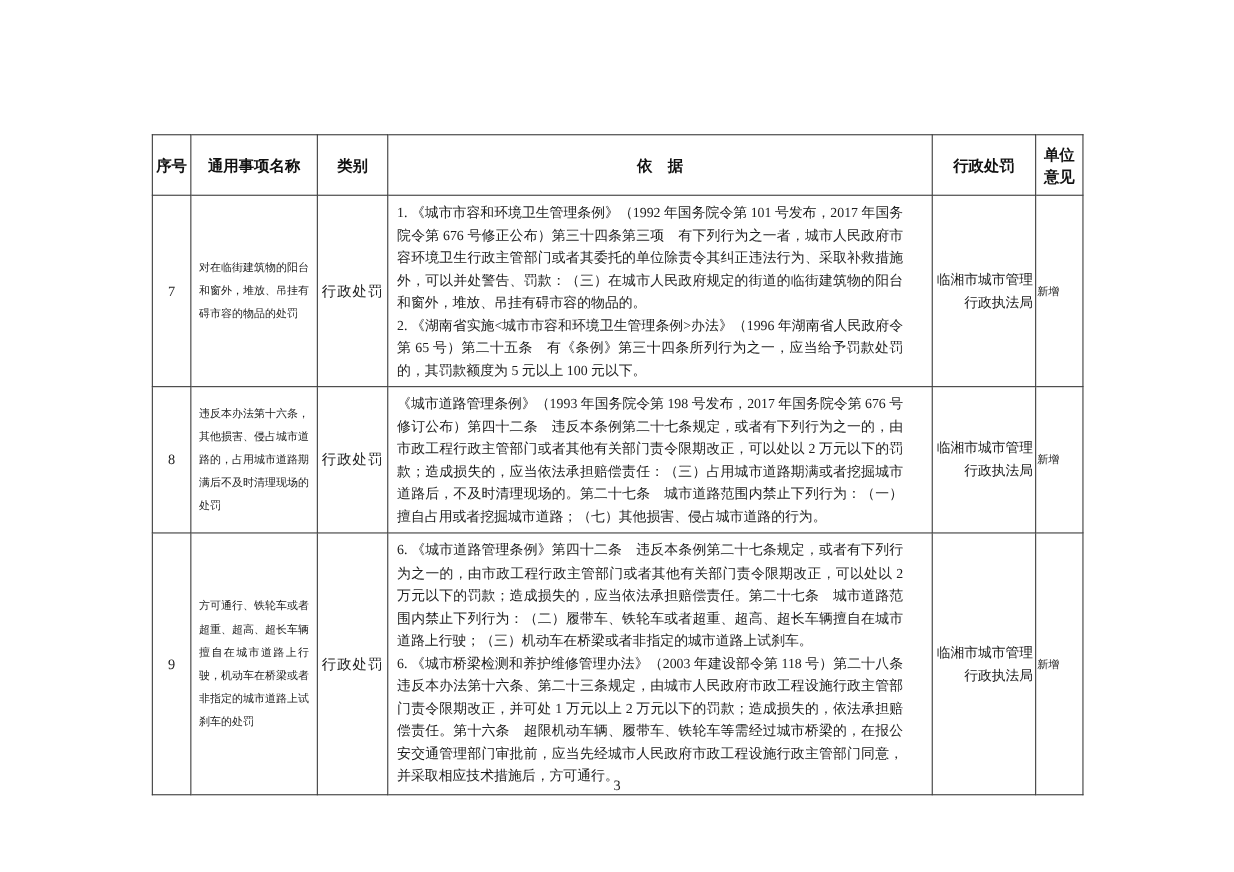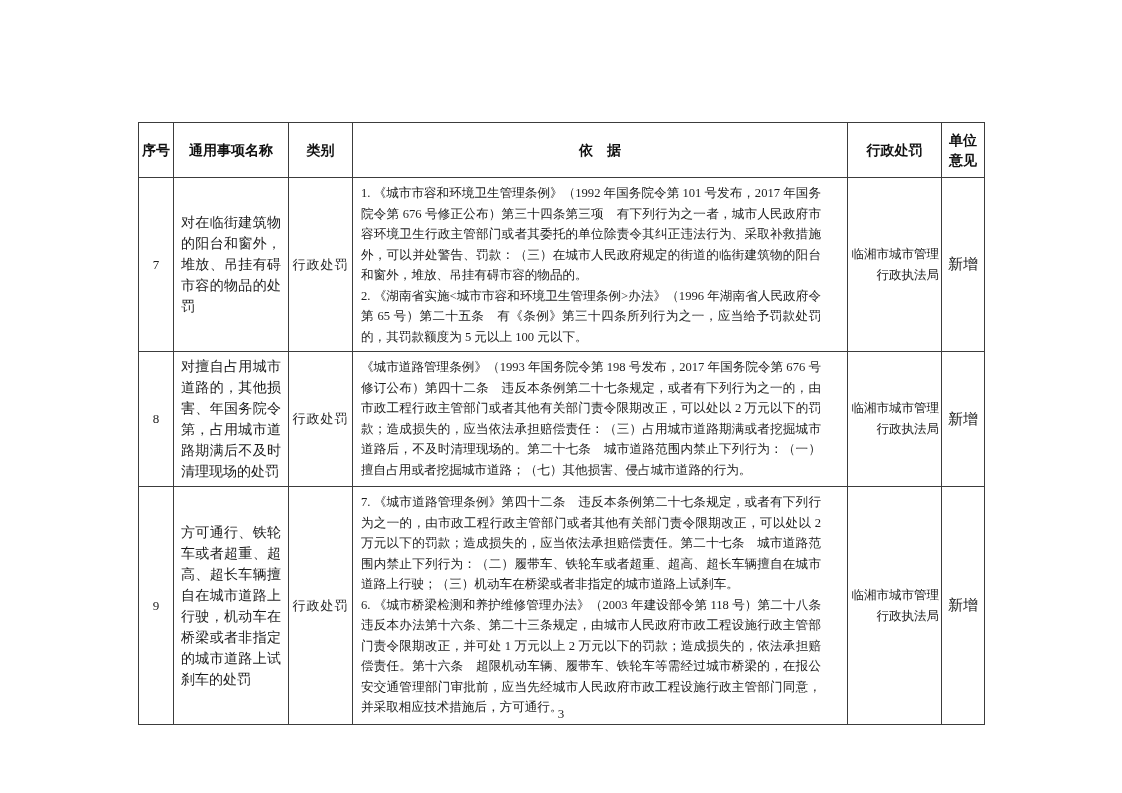--- a/index.html
+++ b/index.html
@@ -38,21 +38,21 @@
     vertical-align: middle;
     padding: 2px;
     color: #111;
   }
   td.c-no {
     text-align: center;
     vertical-align: middle;
     font-size: 13px;
   }
   td.c-name {
-    font-size: 14px;
+    font-size: 10px;
     line-height: 21px;
     text-align: justify;
     vertical-align: middle;
     padding: 4px 7px;
   }
   td.c-cat {
     text-align: center;
     vertical-align: middle;
     font-size: 13px;
     letter-spacing: 1px;
@@ -66,23 +66,22 @@
   }
   td.c-basis p { margin: 0; }
   td.c-impl {
     text-align: right;
     vertical-align: middle;
     font-size: 12.5px;
     line-height: 21px;
     padding: 2px;
   }
   td.c-op {
-    text-align: center;
     vertical-align: middle;
-    font-size: 15px;
+    font-size: 10px;
   }
   .page-number {
     position: absolute;
     top: 706px;
     left: 0;
     width: 100%;
     text-align: center;
     font-size: 13px;
     color: #1c1c1c;
   }
@@ -118,34 +117,34 @@
         <td class="c-cat">行政处罚</td>
         <td class="c-basis">
           <p>1. 《城市市容和环境卫生管理条例》（1992 年国务院令第 101 号发布，2017 年国务院令第 676 号修正公布）第三十四条第三项　有下列行为之一者，城市人民政府市容环境卫生行政主管部门或者其委托的单位除责令其纠正违法行为、采取补救措施外，可以并处警告、罚款：（三）在城市人民政府规定的街道的临街建筑物的阳台和窗外，堆放、吊挂有碍市容的物品的。</p>
           <p>2. 《湖南省实施&lt;城市市容和环境卫生管理条例&gt;办法》（1996 年湖南省人民政府令第 65 号）第二十五条　有《条例》第三十四条所列行为之一，应当给予罚款处罚的，其罚款额度为 5 元以上 100 元以下。</p>
         </td>
         <td class="c-impl">临湘市城市管理行政执法局</td>
         <td class="c-op">新增</td>
       </tr>
       <tr class="r8">
         <td class="c-no">8</td>
-        <td class="c-name">对擅自占用城市道路的，其他损害、年国务院令第，占用城市道路期满后不及时清理现场的处罚</td>
+        <td class="c-name">违反本办法第十六条，其他损害、侵占城市道路的，占用城市道路期满后不及时清理现场的处罚</td>
         <td class="c-cat">行政处罚</td>
         <td class="c-basis">
           <p>《城市道路管理条例》（1993 年国务院令第 198 号发布，2017 年国务院令第 676 号修订公布）第四十二条　违反本条例第二十七条规定，或者有下列行为之一的，由市政工程行政主管部门或者其他有关部门责令限期改正，可以处以 2 万元以下的罚款；造成损失的，应当依法承担赔偿责任：（三）占用城市道路期满或者挖掘城市道路后，不及时清理现场的。第二十七条　城市道路范围内禁止下列行为：（一）擅自占用或者挖掘城市道路；（七）其他损害、侵占城市道路的行为。</p>
         </td>
         <td class="c-impl">临湘市城市管理行政执法局</td>
         <td class="c-op">新增</td>
       </tr>
       <tr class="r9">
         <td class="c-no">9</td>
         <td class="c-name">方可通行、铁轮车或者超重、超高、超长车辆擅自在城市道路上行驶，机动车在桥梁或者非指定的城市道路上试刹车的处罚</td>
         <td class="c-cat">行政处罚</td>
         <td class="c-basis">
-          <p>7. 《城市道路管理条例》第四十二条　违反本条例第二十七条规定，或者有下列行为之一的，由市政工程行政主管部门或者其他有关部门责令限期改正，可以处以 2 万元以下的罚款；造成损失的，应当依法承担赔偿责任。第二十七条　城市道路范围内禁止下列行为：（二）履带车、铁轮车或者超重、超高、超长车辆擅自在城市道路上行驶；（三）机动车在桥梁或者非指定的城市道路上试刹车。</p>
+          <p>6. 《城市道路管理条例》第四十二条　违反本条例第二十七条规定，或者有下列行为之一的，由市政工程行政主管部门或者其他有关部门责令限期改正，可以处以 2 万元以下的罚款；造成损失的，应当依法承担赔偿责任。第二十七条　城市道路范围内禁止下列行为：（二）履带车、铁轮车或者超重、超高、超长车辆擅自在城市道路上行驶；（三）机动车在桥梁或者非指定的城市道路上试刹车。</p>
           <p>6. 《城市桥梁检测和养护维修管理办法》（2003 年建设部令第 118 号）第二十八条　违反本办法第十六条、第二十三条规定，由城市人民政府市政工程设施行政主管部门责令限期改正，并可处 1 万元以上 2 万元以下的罚款；造成损失的，依法承担赔偿责任。第十六条　超限机动车辆、履带车、铁轮车等需经过城市桥梁的，在报公安交通管理部门审批前，应当先经城市人民政府市政工程设施行政主管部门同意，并采取相应技术措施后，方可通行。</p>
         </td>
         <td class="c-impl">临湘市城市管理行政执法局</td>
         <td class="c-op">新增</td>
       </tr>
     </tbody>
   </table>
 
   <div class="page-number">3</div>
 

